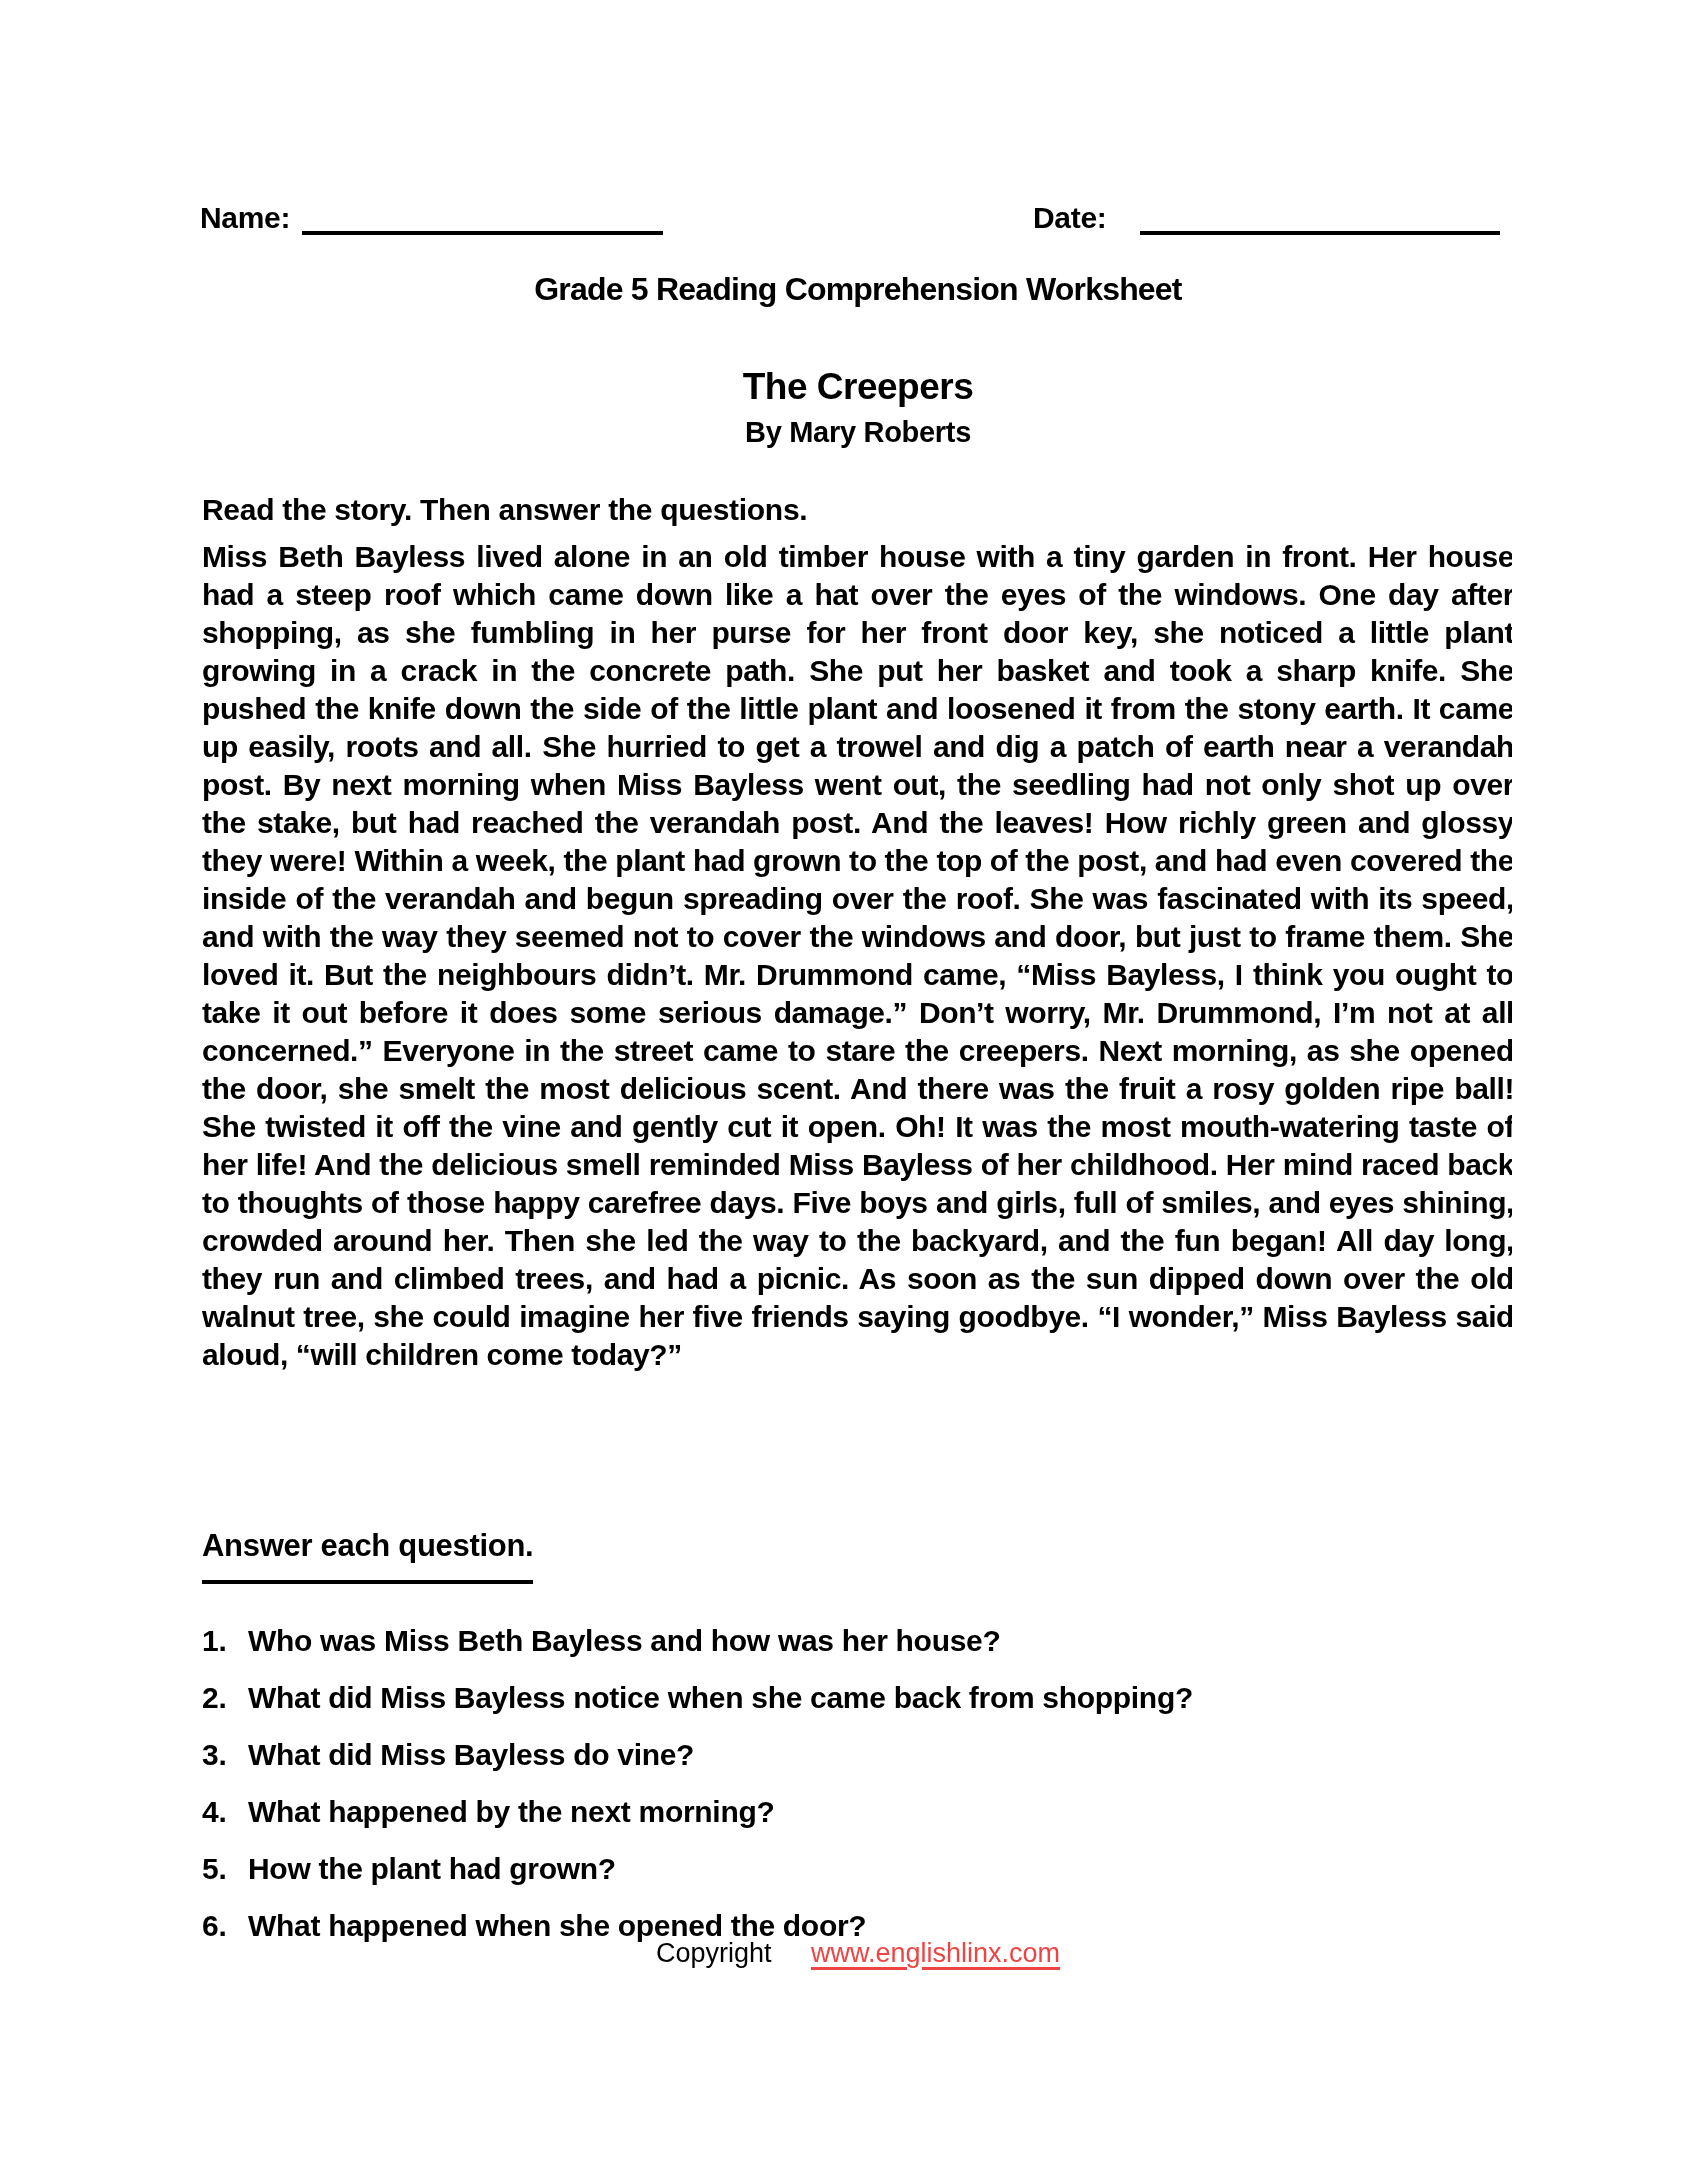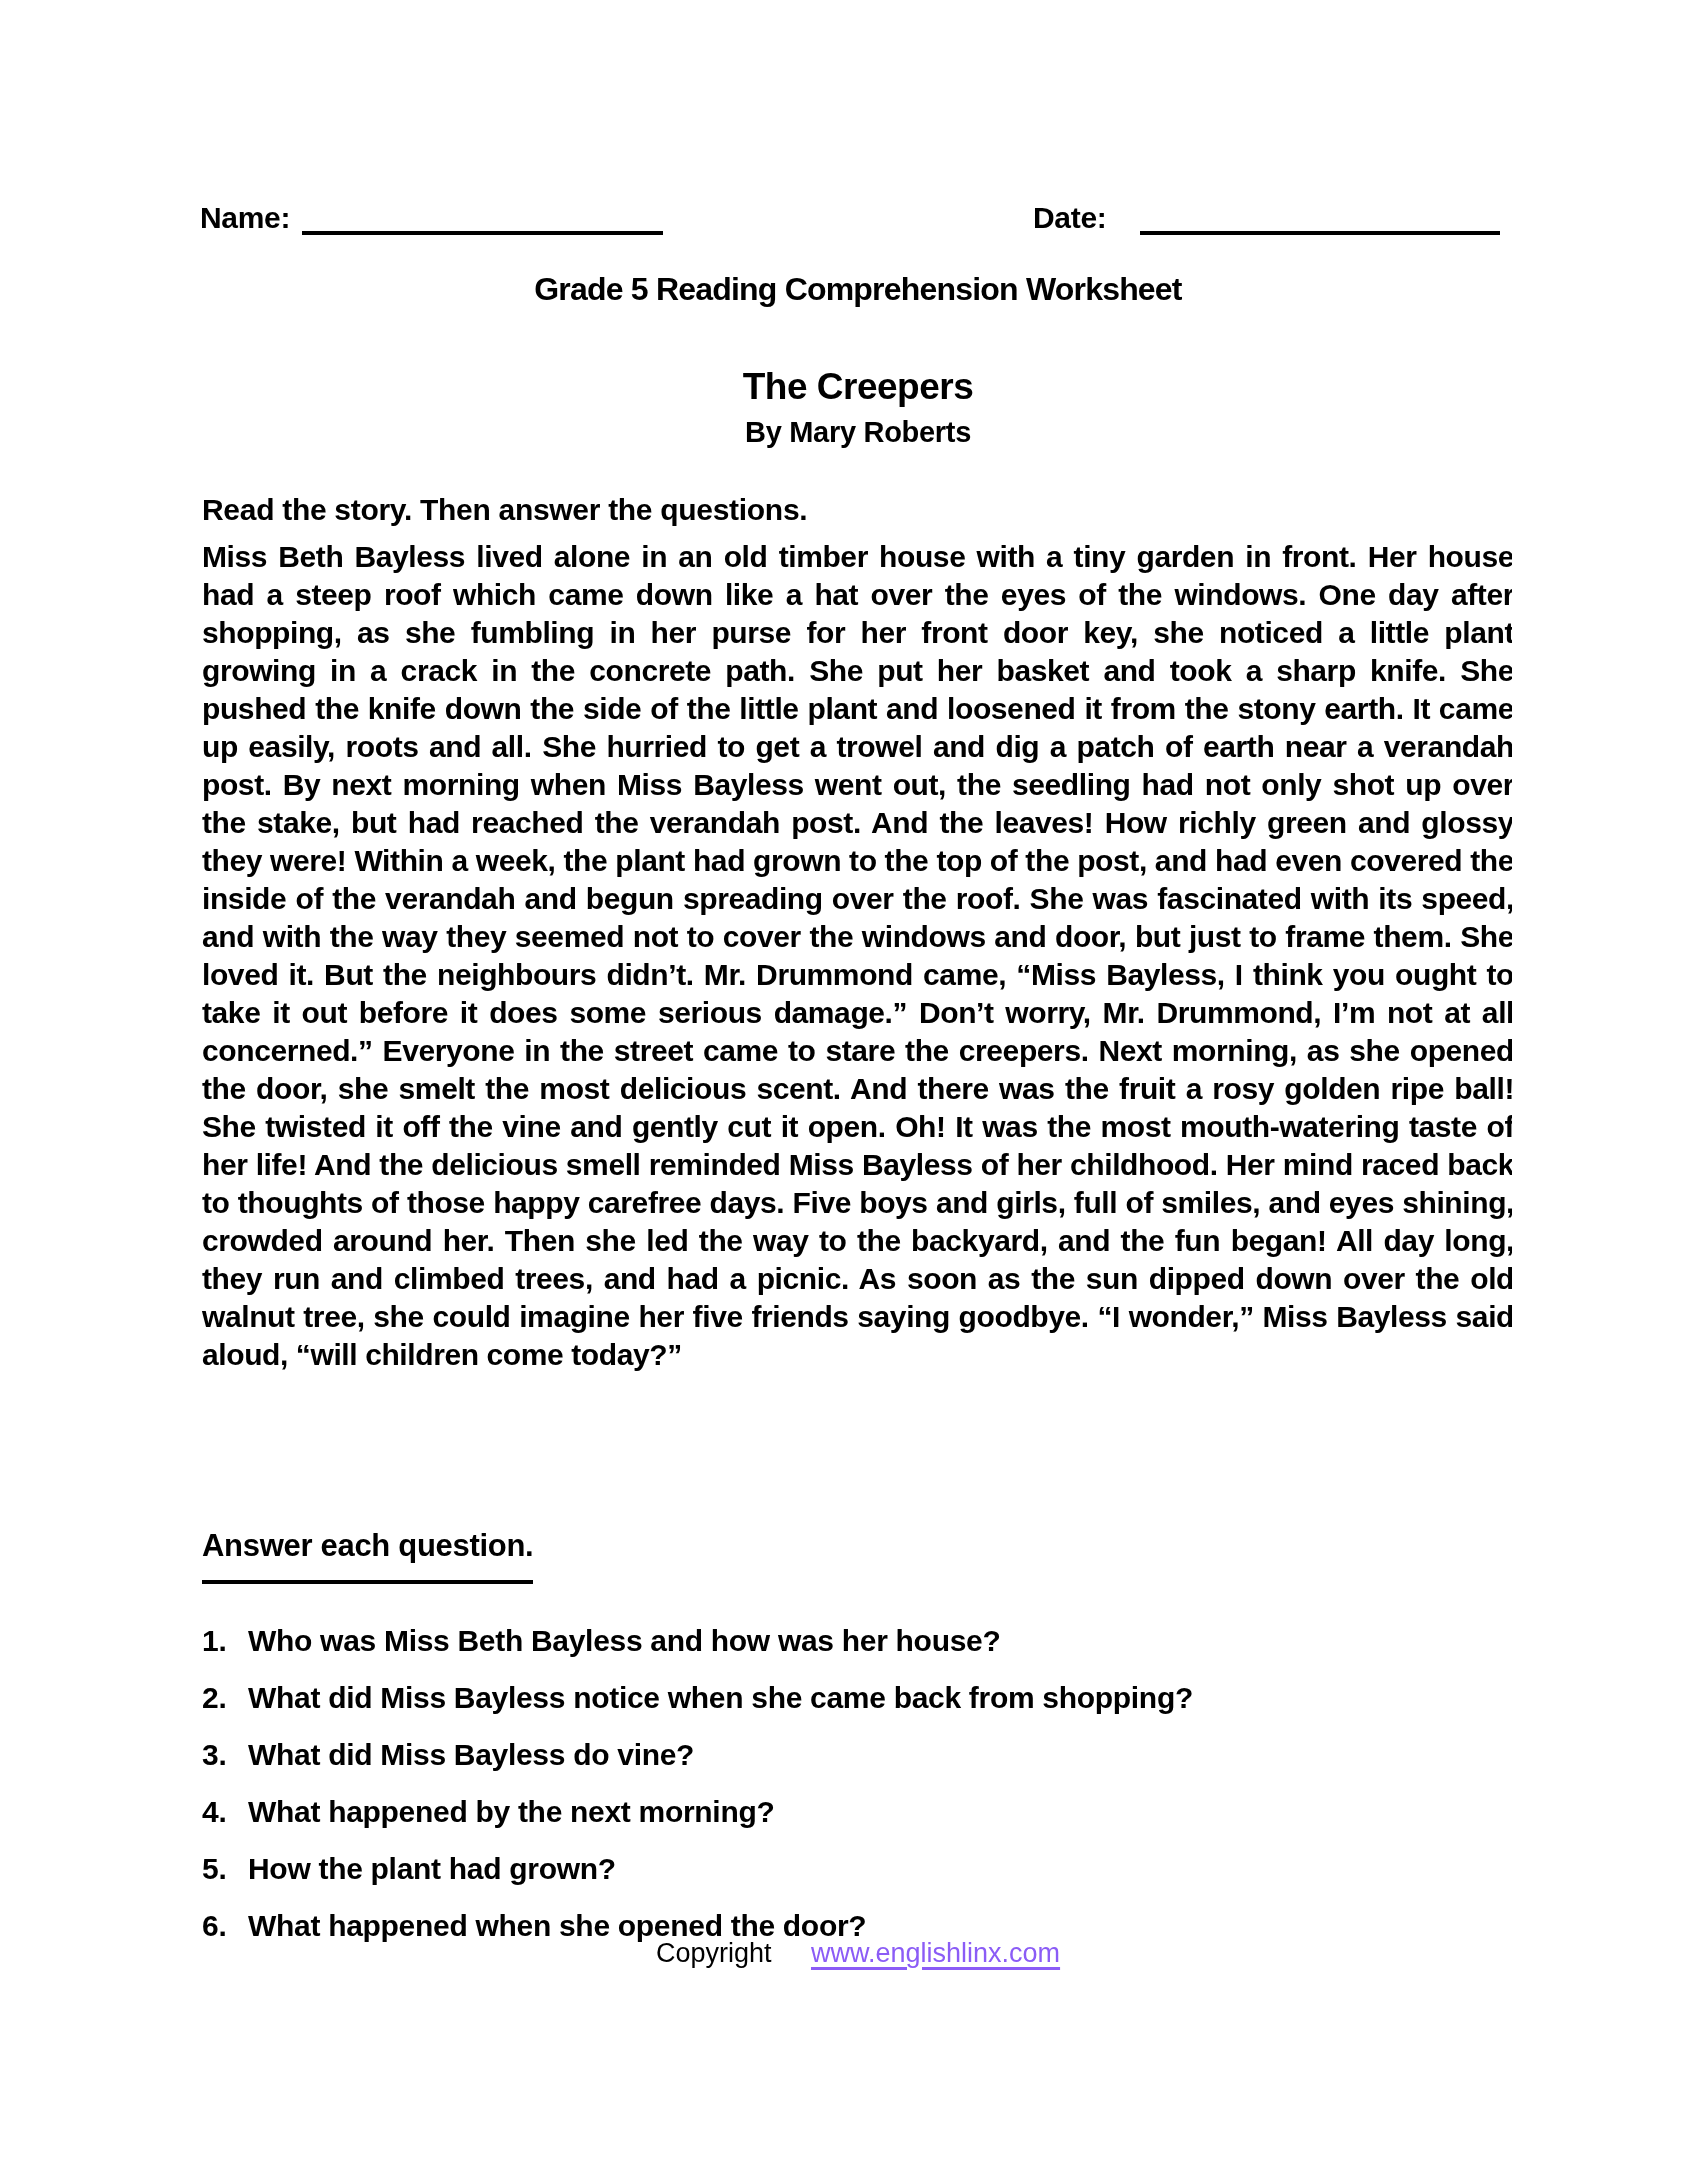--- a/index.html
+++ b/index.html
@@ -126,21 +126,21 @@
   .footer {
     position: absolute;
     top: 1938px;
     left: 202px;
     width: 1312px;
     text-align: center;
     font-size: 27px;
     font-weight: normal;
   }
   .footer a, .footer .link {
-    color: #8b5cf6;
+    color: #ef4444;
     text-decoration: underline;
     text-decoration-thickness: 3px;
     text-underline-offset: 5px;
     cursor: pointer;
     margin-left: 32px;
   }
 </style>
 </head>
 <body>
 

